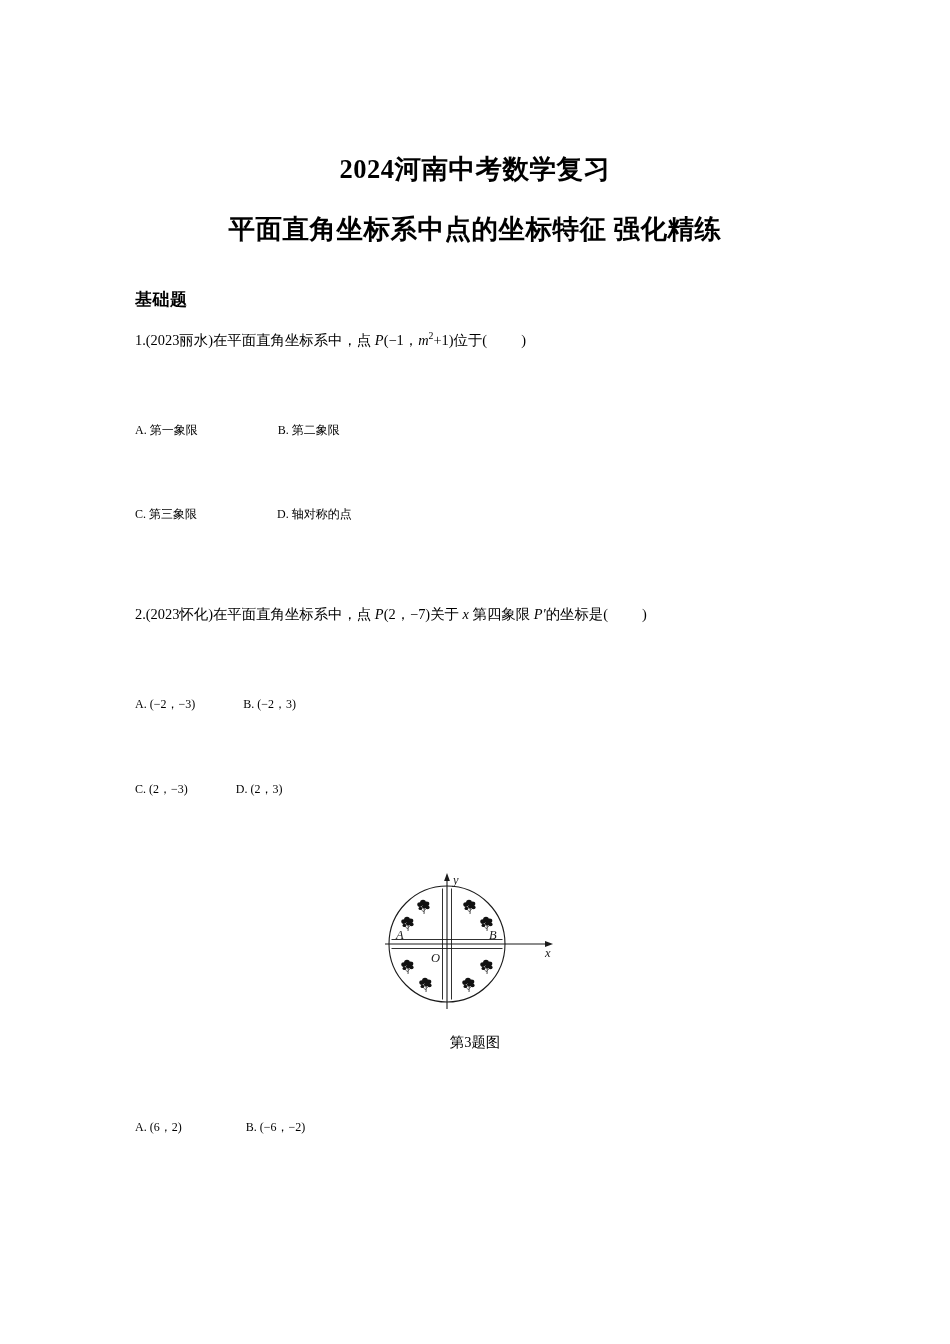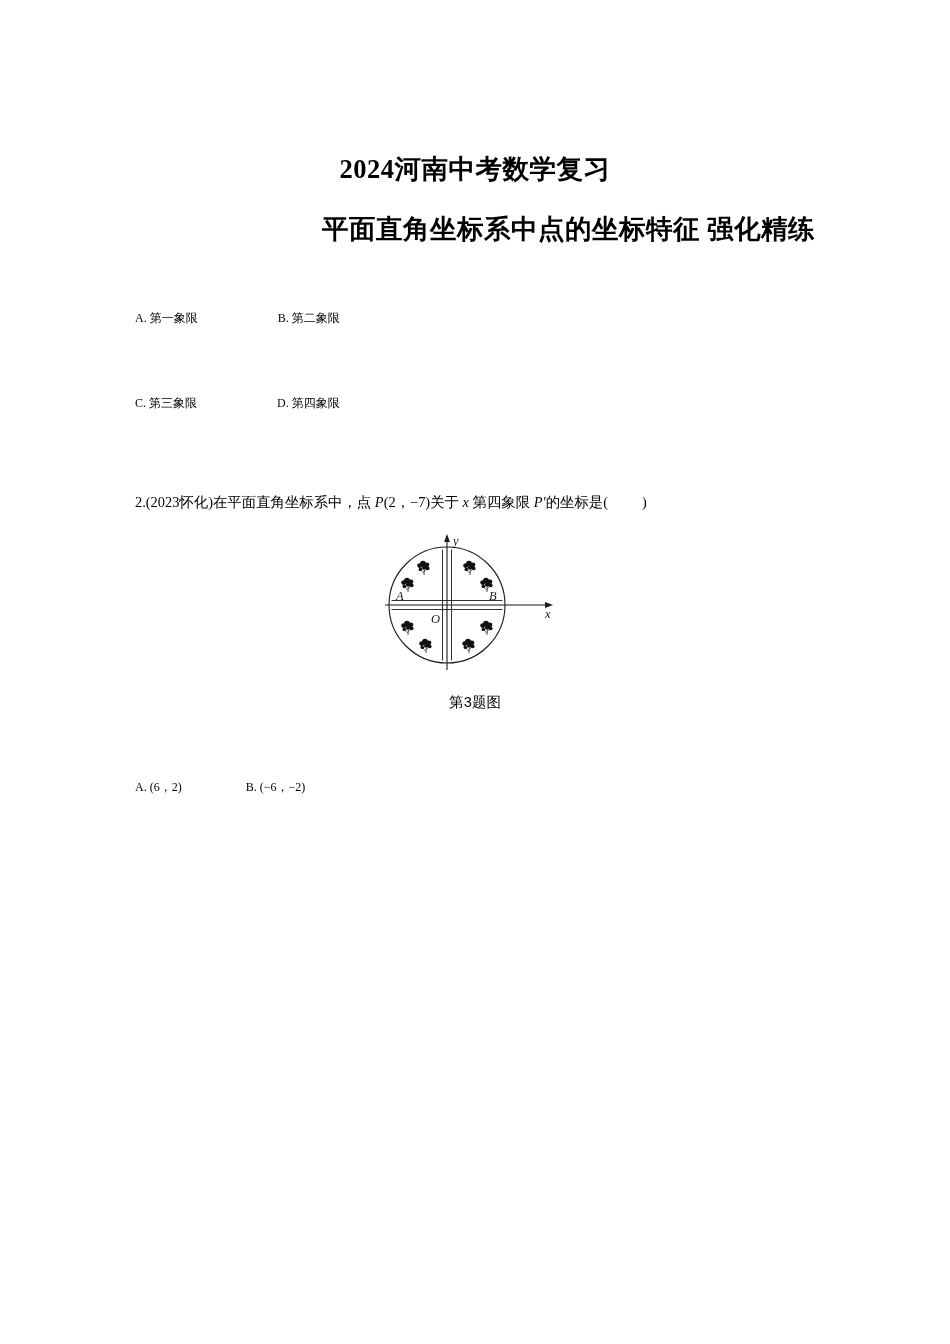--- a/index.html
+++ b/index.html
@@ -29,21 +29,21 @@
     text-align: center;
     font-size: 26.5px;
     font-weight: bold;
     letter-spacing: 0.5px;
     margin: 0;
     padding-top: 130px;
     line-height: 1.2;
     white-space: nowrap;
   }
   .title-sub {
-    text-align: right;
+    text-align: center;
     font-size: 26.5px;
     font-weight: bold;
     letter-spacing: 0.5px;
     margin: 0;
     padding-top: 28px;
     line-height: 1.2;
     white-space: nowrap;
   }
 
   .section-heading {
@@ -83,41 +83,48 @@
   .figure-wrap {
     width: 100%;
     text-align: center;
     padding-top: 10px;
   }
   .fig-caption {
     text-align: center;
     font-size: 14.4px;
     padding-top: 8px;
     line-height: 1.6;
-    font-family: Liberation Mono, monospace;
   }
   svg.garden { display: inline-block; }
 </style>
 </head>
 <body>
 
 <div class="page">
 
   <h1 class="title-main">2024河南中考数学复习</h1>
 
   <h2 class="title-sub">平面直角坐标系中点的坐标特征  强化精练</h2>
 
+  <div class="section-heading">基础题</div>
 
+  <div class="q stem">
+    <span>1.</span><span>(2023丽水)</span><span>在平面直角坐标系中，点 </span><i class="v">P</i><span>(−1，</span><i class="v">m</i><sup class="sq">2</sup><span>+1)位于(</span><span class="blank"></span><span>)</span>
+  </div>
   <div class="opts">
     <span class="opts-row"><span>A. 第一象限</span><span class="gap"></span><span class="gap"></span><span class="gap"></span><span class="gap"></span><span class="gap"></span><span>B. 第二象限</span></span>
-    <span class="opts-row"><span>C. 第三象限</span><span class="gap"></span><span class="gap"></span><span class="gap"></span><span class="gap"></span><span class="gap"></span><span>D. 第四象限</span></span>
+    <span class="opts-row"><span>C. 第三象限</span><span class="gap"></span><span class="gap"></span><span class="gap"></span><span class="gap"></span><span class="gap"></span><span>D. 轴对称的点</span></span>
   </div>
 
   <div class="q stem">
     <span>2.</span><span>(2023怀化)</span><span>在平面直角坐标系中，点 </span><i class="v">P</i><span>(2，−7)关于 </span><i class="v">x</i><span> 第四象限 </span><i class="v">P′</i><span>的坐标是(</span><span class="blank"></span><span>)</span>
+  </div>
+  <div class="opts">
+    <span class="opts-row"><span>A. (−2，−3)</span><span class="gap"></span><span class="gap"></span><span class="gap"></span><span>B. (−2，3)</span></span>
+    <span class="opts-row"><span>C. (2，−3)</span><span class="gap"></span><span class="gap"></span><span class="gap"></span><span>D. (2，3)</span></span>
   </div>
 
 
   <div class="figure-wrap">
     <svg class="garden" width="196" height="150" viewBox="0 0 196 150">
       <defs>
         <g id="clover">
 
           <path d="M0,0 C0.4,-3.5 0.2,-6.5 -0.6,-9.2" stroke="#111" stroke-width="0.75" fill="none"></path>
           <path d="M0,-2.2 C-1.8,-3.2 -3,-4.2 -3.6,-5.4" stroke="#111" stroke-width="0.6" fill="none"></path>

